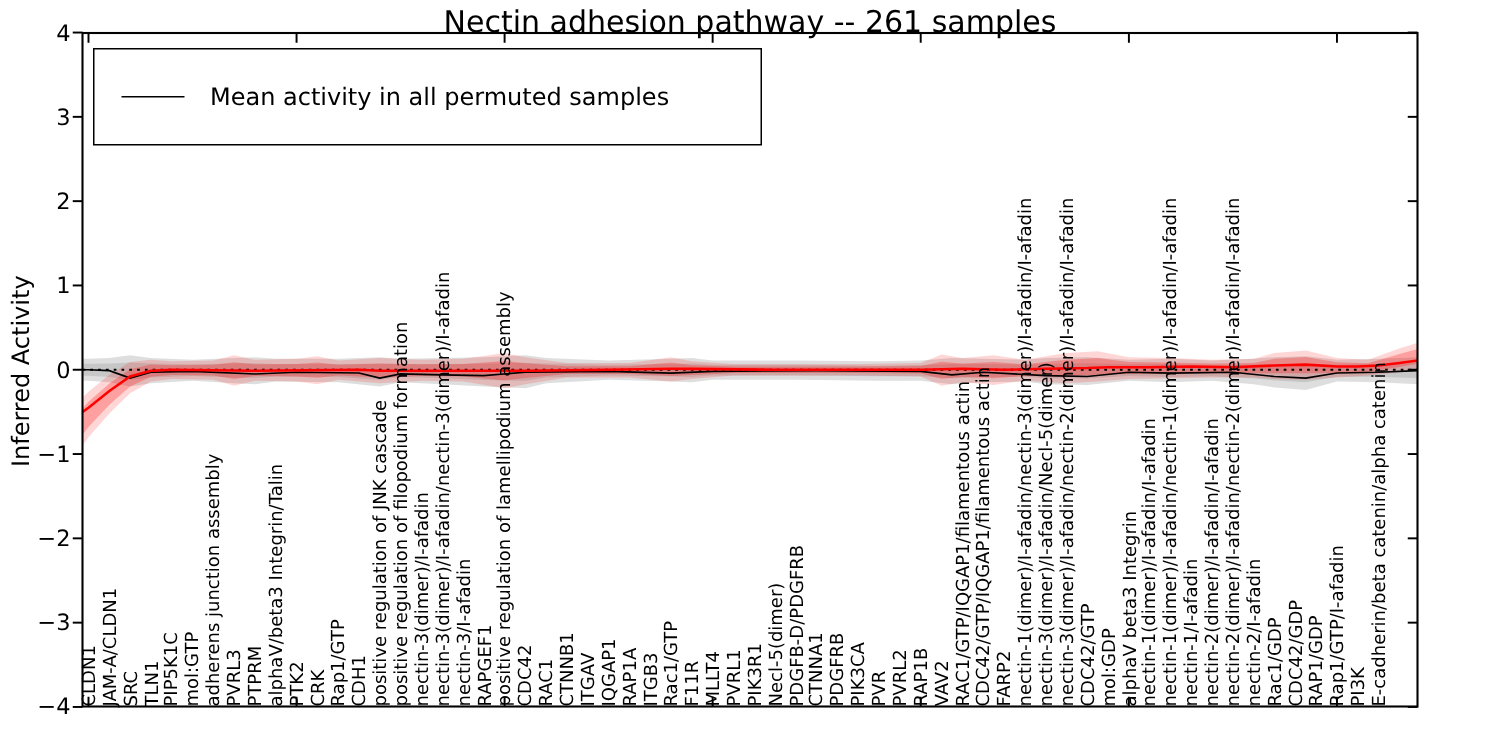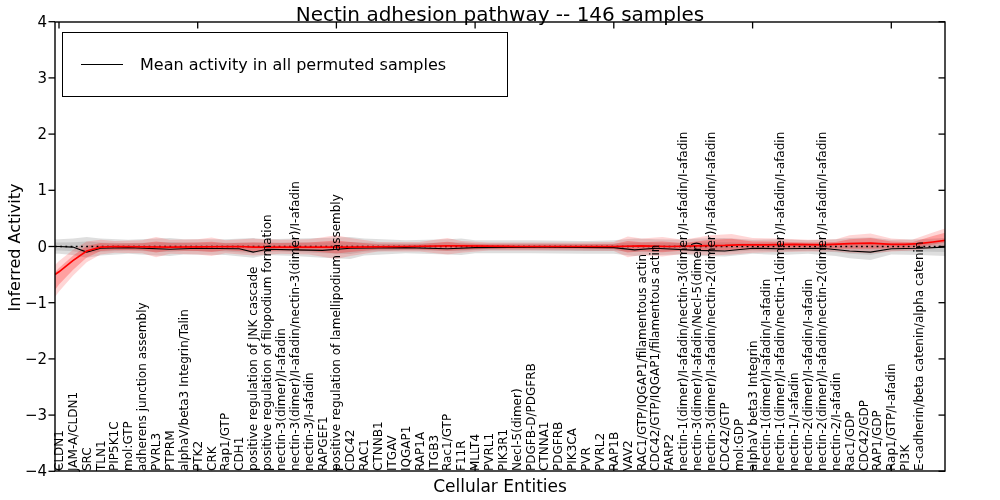--- a/index.html
+++ b/index.html
@@ -158,25 +158,24 @@
       <div class="xlab" style="left: 815.905px; top: 470.5px;">nectin-2(dimer)/I-afadin/nectin-2(dimer)/I-afadin/I-afadin</div>
       <div class="xlab" style="left: 829.776px; top: 470.5px;">nectin-2/I-afadin</div>
       <div class="xlab" style="left: 843.647px; top: 470.5px;">Rac1/GDP</div>
       <div class="xlab" style="left: 857.518px; top: 470.5px;">CDC42/GDP</div>
       <div class="xlab" style="left: 871.389px; top: 470.5px;">RAP1/GDP</div>
       <div class="xlab" style="left: 885.26px; top: 470.5px;">Rap1/GTP/I-afadin</div>
       <div class="xlab" style="left: 899.131px; top: 470.5px;">PI3K</div>
       <div class="xlab" style="left: 913.002px; top: 470.5px;">E-cadherin/beta catenin/alpha catenin</div>
     </div>
 
-  <div id="plot-title">Nectin adhesion pathway -- 146 samples</div>
+  <div id="plot-title">Nectin adhesion pathway -- 261 samples</div>
 
   <div id="y-axis-label">Inferred Activity</div>
 
-  <div id="x-axis-label">Cellular Entities</div>
 
   <div id="yticks">
       <div class="ytick" style="top: 12.7px;">4</div>
       <div class="ytick" style="top: 68.9px;">3</div>
       <div class="ytick" style="top: 125.1px;">2</div>
       <div class="ytick" style="top: 181.3px;">1</div>
       <div class="ytick" style="top: 237.5px;">0</div>
       <div class="ytick" style="top: 293.7px;">−1</div>
       <div class="ytick" style="top: 349.9px;">−2</div>
       <div class="ytick" style="top: 406.1px;">−3</div>

